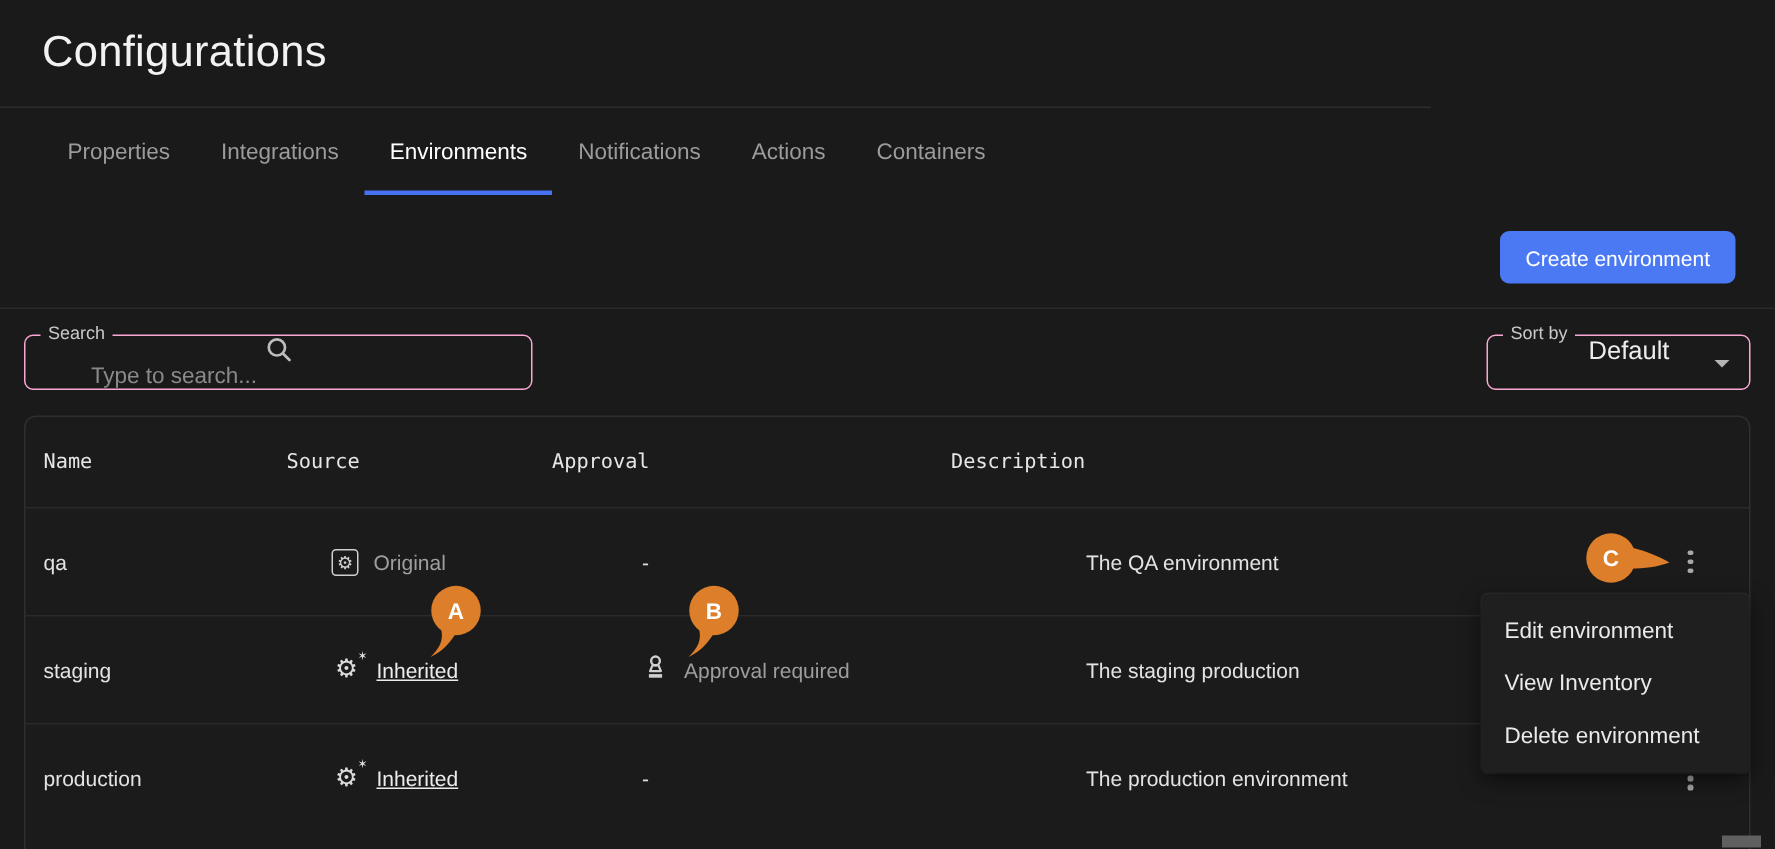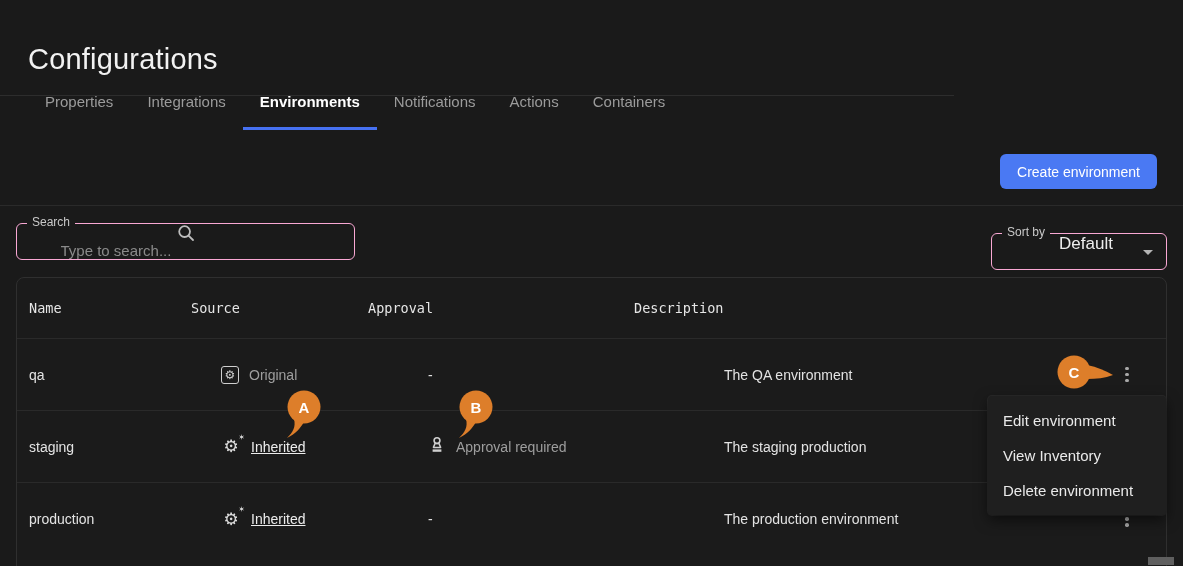--- a/index.html
+++ b/index.html
@@ -8,49 +8,49 @@
     background:#1a1a1a;
     font-family:"Liberation Sans", sans-serif;
     color:#e6e6e6;
     overflow:hidden;
     position:relative;
   }
   .stage { position:absolute; inset:0; width:1183px; height:566px; }
 
   
   .app-header { position:absolute; left:0; top:0; width:954px; height:72px;
-    border-bottom:1px solid #2d2d2d; display:flex; align-items:center;margin-top:24px; }
+    border-bottom:1px solid #2d2d2d; display:flex; align-items:center; }
   .app-title { font-size:29px; font-weight:400; color:#f2f2f2; margin-left:28px; letter-spacing:.2px; }
 
   
   .tabbar { position:absolute; left:28px; top:73px; height:57px; display:flex; }
   .tab { position:relative; height:100%; display:flex; align-items:center;
     padding:0 17px; font-size:15px; color:#9b9b9b; cursor:pointer; }
-  .tab.active { color:#ffffff; font-weight:700; }
+  .tab.active { color:#ffffff; font-weight:400; }
   .tab.active .tab-indicator { position:absolute; left:0; right:0; bottom:0; height:3px; background:#4671f2; }
 
   
   .create-btn { position:absolute; right:26px; top:154px; height:35px;
     background:#4a79f3; color:#fff; border:none; border-radius:6px;
     font-size:14px; font-weight:500; padding:0 17px; cursor:pointer;
     font-family:"Liberation Sans", sans-serif; }
 
   .section-divider { position:absolute; left:0; top:205px; width:1183px; height:1px; background:#2a2a2a; }
 
   
   .field { position:absolute; height:37px; border:1px solid #f9a8d4; border-radius:6px;
     display:flex; align-items:center; background:transparent;flex-direction:column; }
   .field-label { position:absolute; top:-9px; left:10px; font-size:12px; color:#c9c9c9;
     background:#1a1a1a; padding:0 5px; line-height:14px; }
   .search-field { left:16px; top:223px; width:339px; }
   .search-field input { background:transparent; border:none; outline:none; color:#e6e6e6;
     font-size:15px; width:250px; font-family:"Liberation Sans", sans-serif; }
   .search-field input::placeholder { color:#8a8a8a; opacity:1; }
   .search-glyph { margin:0 12px 0 13px; display:flex; }
-  .sort-field { left:991px; top:233px; width:176px; cursor:pointer; }
+  .sort-field { left:991px; top:223px; width:176px; cursor:pointer; }
   .sort-value { font-size:17px; color:#ededed; margin-left:14px; }
   .select-arrow { position:absolute; right:13px; top:16px; width:0; height:0;
     border-left:5px solid transparent; border-right:5px solid transparent; border-top:5px solid #b5b5b5; }
 
   
   .env-table { position:absolute; left:16px; top:277px; width:1151px; height:345px;
     background:#1b1b1b; border:1px solid #2f2f2f; border-radius:8px 8px 0 0; overflow:visible; }
   .t-row { display:grid; grid-template-columns:162px 177px 266px 1fr 78px; align-items:center; }
   .t-head { height:61px; border-bottom:1px solid #2a2a2a;
     font-family:"DejaVu Sans Mono", monospace; font-size:13.5px; color:#e6e6e6; }

